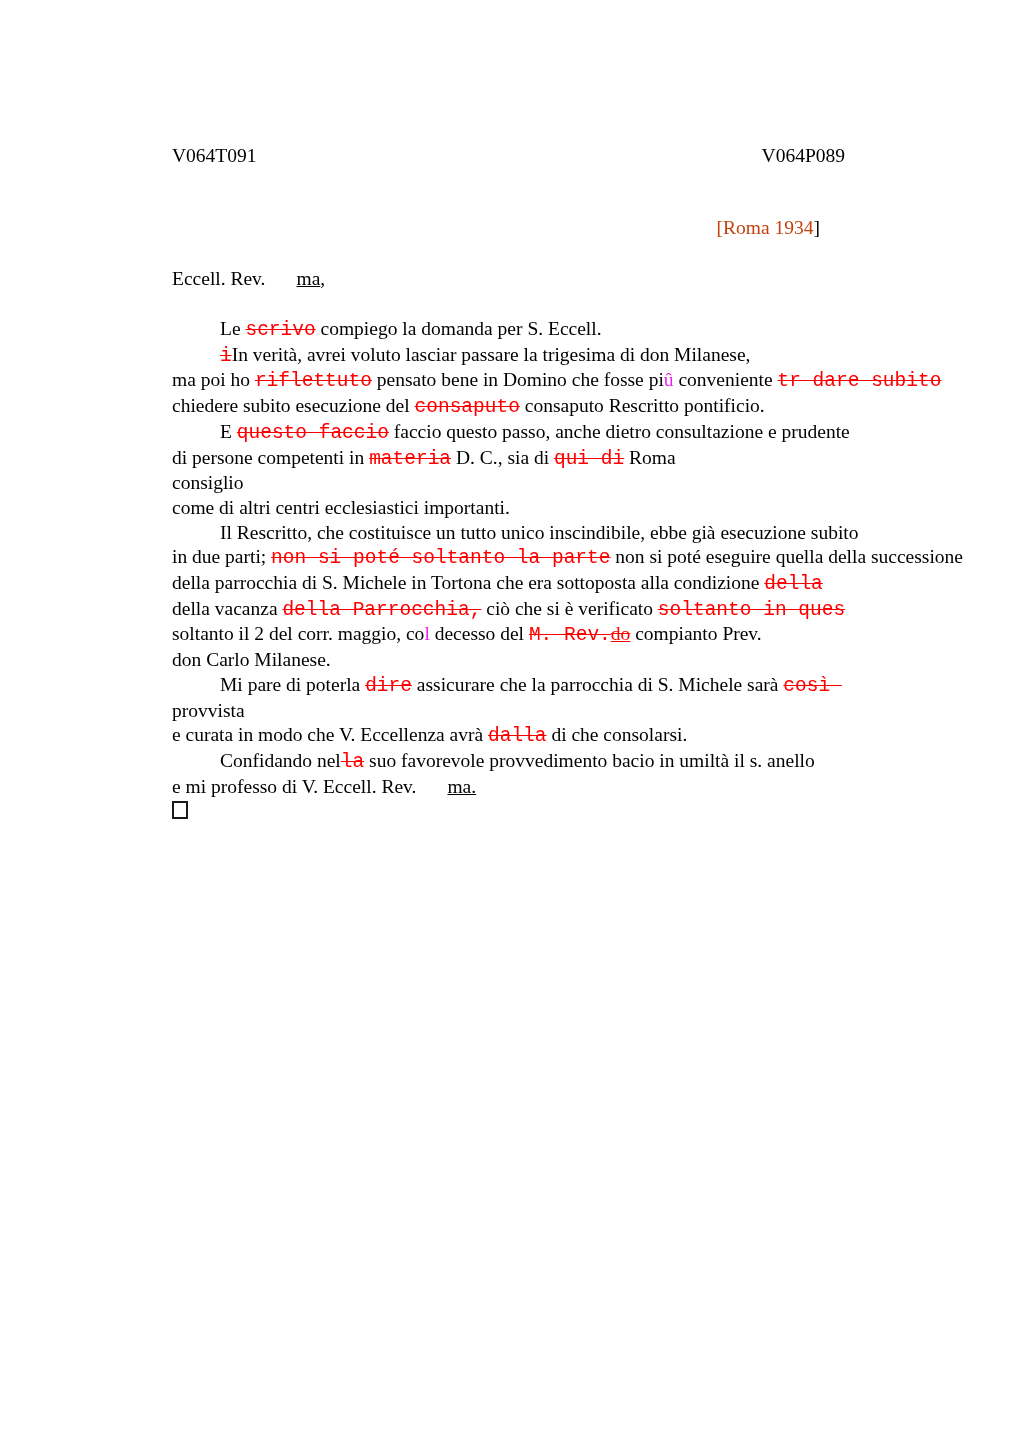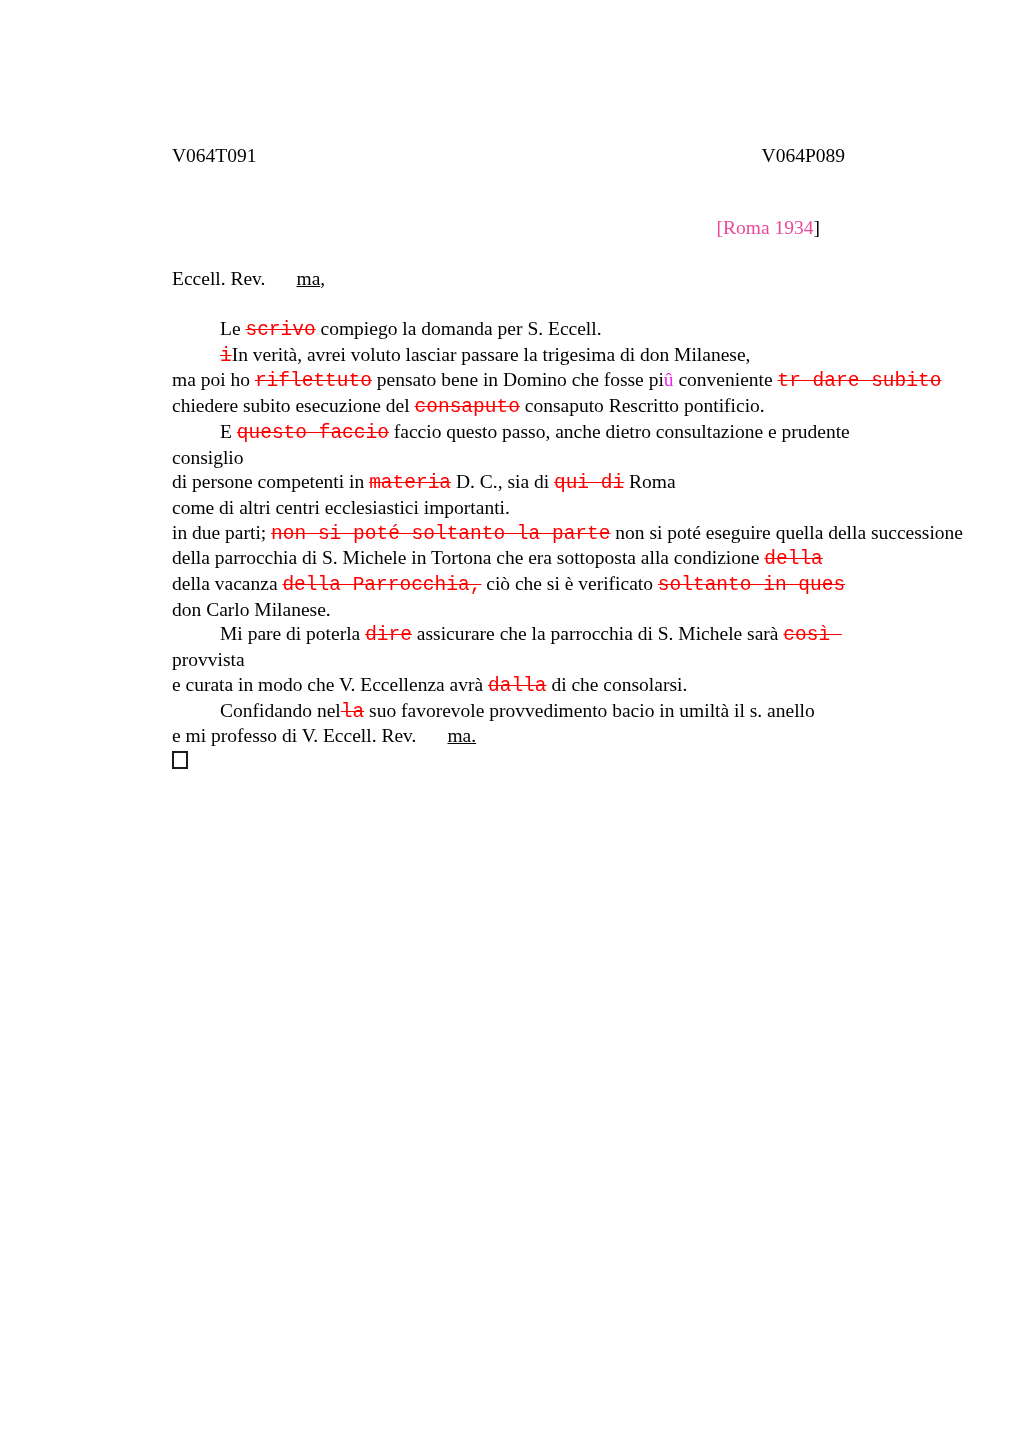--- a/index.html
+++ b/index.html
@@ -61,21 +61,21 @@
   }
   .line.indent {
     padding-left: 48px;
   }
   
   .seg-n { color: #000000; }
   .seg-d { color: #ff0000; text-decoration: line-through; text-decoration-color: #ff0000; font-family: Liberation Mono, monospace; }
   .seg-m { color: #ee22ee; }
   .seg-u { color: #000000; text-decoration: underline; margin-left: 31px; }
   .seg-du { color: #ff0000; text-decoration: underline line-through; text-decoration-color: #ff0000; }
-  .seg-b { color: #ec4899; }
+  .seg-b { color: #c2410c; }
   .seg-box {
     display: inline-block;
     width: 12px;
     height: 14px;
     border: 2px solid #1a1a1a;
     vertical-align: -2px;
   }
 </style>
 </head>
 <body>
@@ -87,26 +87,28 @@
   <div class="dateline"><span class="seg-b">[Roma 1934</span><span class="seg-n">]</span></div>
 
   <div class="salutation"><span class="seg-n">Eccell. Rev.</span><span class="seg-u">ma</span><span class="seg-n">,</span></div>
 
   <div class="letter-body">
       <div class="line indent"><span class="seg-n">Le </span><span class="seg-d">scrivo</span><span class="seg-n"> compiego la domanda per S. Eccell.</span></div>
       <div class="line indent"><span class="seg-d">i</span><span class="seg-n">In verità, avrei voluto lasciar passare la trigesima di don Milanese,</span></div>
       <div class="line"><span class="seg-n">ma poi ho </span><span class="seg-d">riflettuto</span><span class="seg-n"> pensato bene in Domino che fosse pi</span><span class="seg-m">û</span><span class="seg-n"> conveniente </span><span class="seg-d">tr dare subito</span></div>
       <div class="line"><span class="seg-n">chiedere subito esecuzione del </span><span class="seg-d">consaputo</span><span class="seg-n"> consaputo Rescritto pontificio.</span></div>
       <div class="line indent"><span class="seg-n">E </span><span class="seg-d">questo faccio</span><span class="seg-n"> faccio questo passo, anche dietro consultazione e prudente</span></div>
+      <div class="line"><span class="seg-n">di persone competenti in </span><span class="seg-d">materia</span><span class="seg-n"> D. C., sia di </span><span class="seg-d">qui di</span><span class="seg-n"> Roma</span></div>
       <div class="line"><span class="seg-n">consiglio</span></div>
-      <div class="line"><span class="seg-n">di persone competenti in </span><span class="seg-d">materia</span><span class="seg-n"> D. C., sia di </span><span class="seg-d">qui di</span><span class="seg-n"> Roma</span></div>
       <div class="line"><span class="seg-n">come di altri centri ecclesiastici importanti.</span></div>
+      <div class="line indent"><span class="seg-n">Il Rescritto, che costituisce un tutto unico inscindibile, ebbe già esecuzione subito</span></div>
       <div class="line"><span class="seg-n">in due parti; </span><span class="seg-d">non si poté soltanto la parte</span><span class="seg-n"> non si poté eseguire quella della successione</span></div>
       <div class="line"><span class="seg-n">della parrocchia di S. Michele in Tortona che era sottoposta alla condizione </span><span class="seg-d">della</span></div>
       <div class="line"><span class="seg-n">della vacanza </span><span class="seg-d">della Parrocchia,</span><span class="seg-n"> ciò che si è verificato </span><span class="seg-d">soltanto in ques</span></div>
+      <div class="line"><span class="seg-n">soltanto il 2 del corr. maggio, co</span><span class="seg-m">l</span><span class="seg-n"> decesso del </span><span class="seg-d">M. Rev.</span><span class="seg-du">do</span><span class="seg-n"> compianto Prev.</span></div>
       <div class="line"><span class="seg-n">don Carlo Milanese.</span></div>
       <div class="line indent"><span class="seg-n">Mi pare di poterla </span><span class="seg-d">dire</span><span class="seg-n"> assicurare che la parrocchia di S. Michele sarà </span><span class="seg-d">così </span></div>
       <div class="line"><span class="seg-n">provvista</span></div>
       <div class="line"><span class="seg-n">e curata in modo che V. Eccellenza avrà </span><span class="seg-d">dalla</span><span class="seg-n"> di che consolarsi.</span></div>
       <div class="line indent"><span class="seg-n">Confidando nel</span><span class="seg-d">la</span><span class="seg-n"> suo favorevole provvedimento bacio in umiltà il s. anello</span></div>
       <div class="line"><span class="seg-n">e mi professo di V. Eccell. Rev.</span><span class="seg-u">ma.</span></div>
       <div class="line"><span class="seg-box"></span></div>
     </div>
 </div>
 

